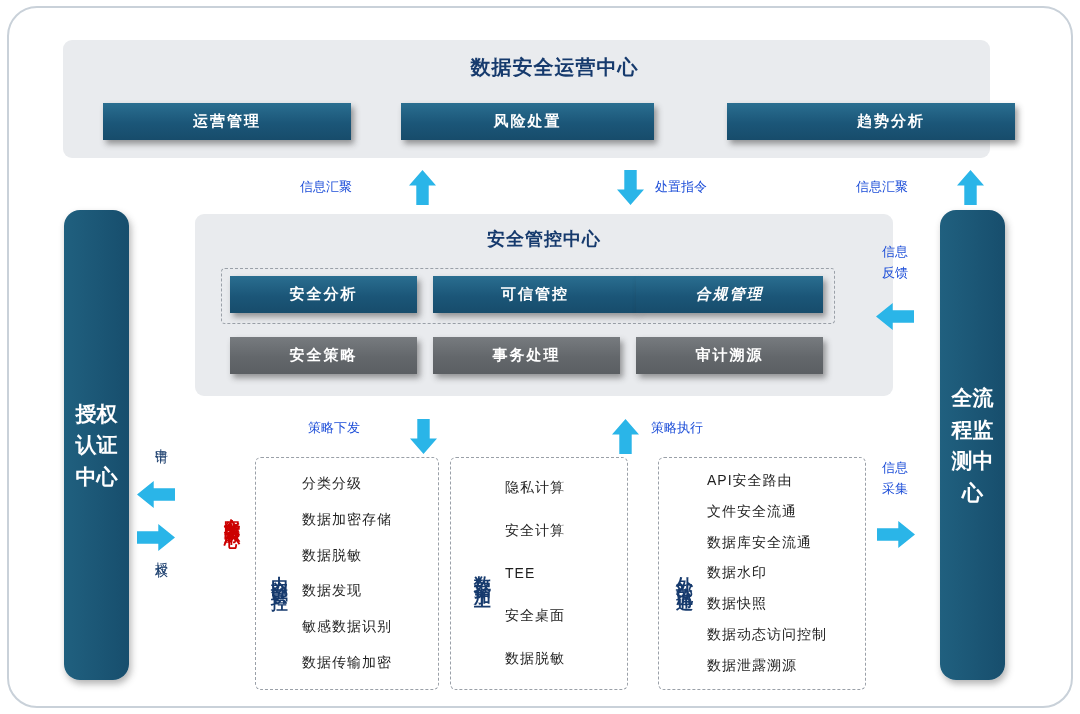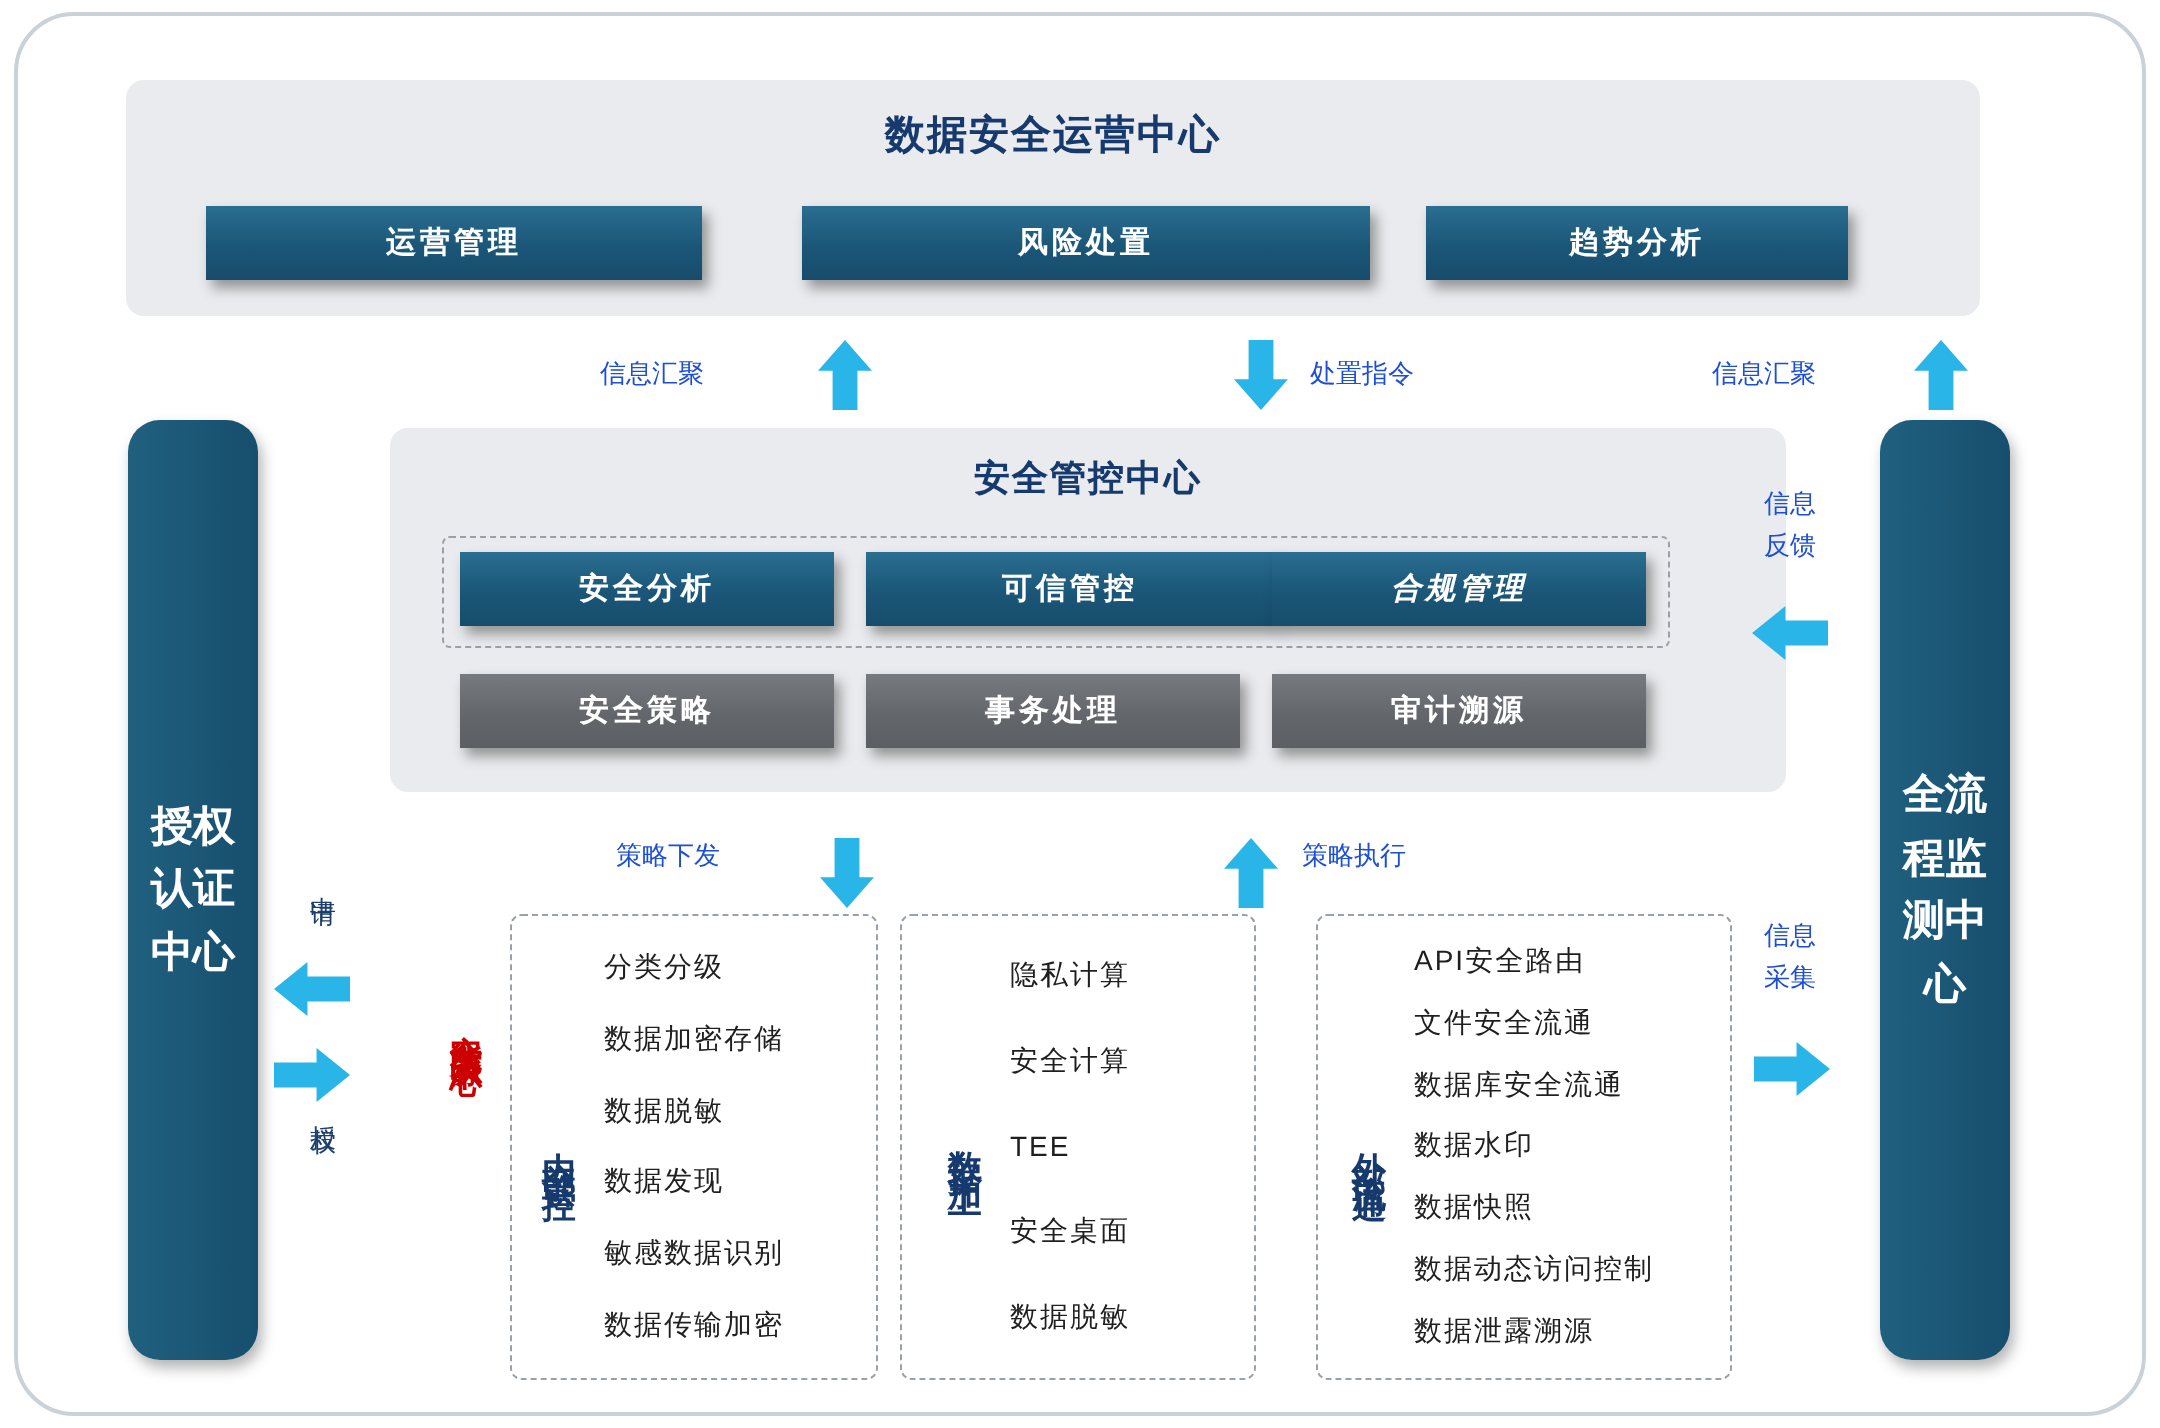--- a/index.html
+++ b/index.html
@@ -62,24 +62,24 @@
   }
 </style>
 </head>
 <body>
 
 <div id="canvas">
 
   <div class="frame"></div>
 
   <div class="panel" style="left:63px; top:40px; width:927px; height:118px;">
-    <div class="panel-title" style="top:14px; font-size:20px;">数据安全运营中心</div>
+    <div class="panel-title" style="top:14px; font-size:20px;padding-left:28px;">数据安全运营中心</div>
     <div class="btn teal" style="left:40px; top:63px; width:248px;">运营管理</div>
-    <div class="btn teal" style="left:338px; top:63px; width:284px;">风险处置</div>
-    <div class="btn teal" style="left:650px; top:63px; width:211px;">趋势分析</div>
+    <div class="btn teal" style="left:338px; top:63px; width:253px;">风险处置</div>
+    <div class="btn teal" style="left:664px; top:63px; width:248px;padding-left:40px;">趋势分析</div>
   </div>
 
   <div class="flow-label" style="left:300px; top:178px;">信息汇聚</div>
   <div class="arrow a-up" style="left:409px; top:170px;"></div>
   <div class="arrow a-down" style="left:617px; top:170px;"></div>
   <div class="flow-label" style="left:655px; top:178px;">处置指令</div>
   <div class="flow-label" style="left:856px; top:178px;">信息汇聚</div>
   <div class="arrow a-up" style="left:957px; top:170px;"></div>
 
   <div class="panel" style="left:195px; top:214px; width:665px; height:182px;padding-left:33px;">

